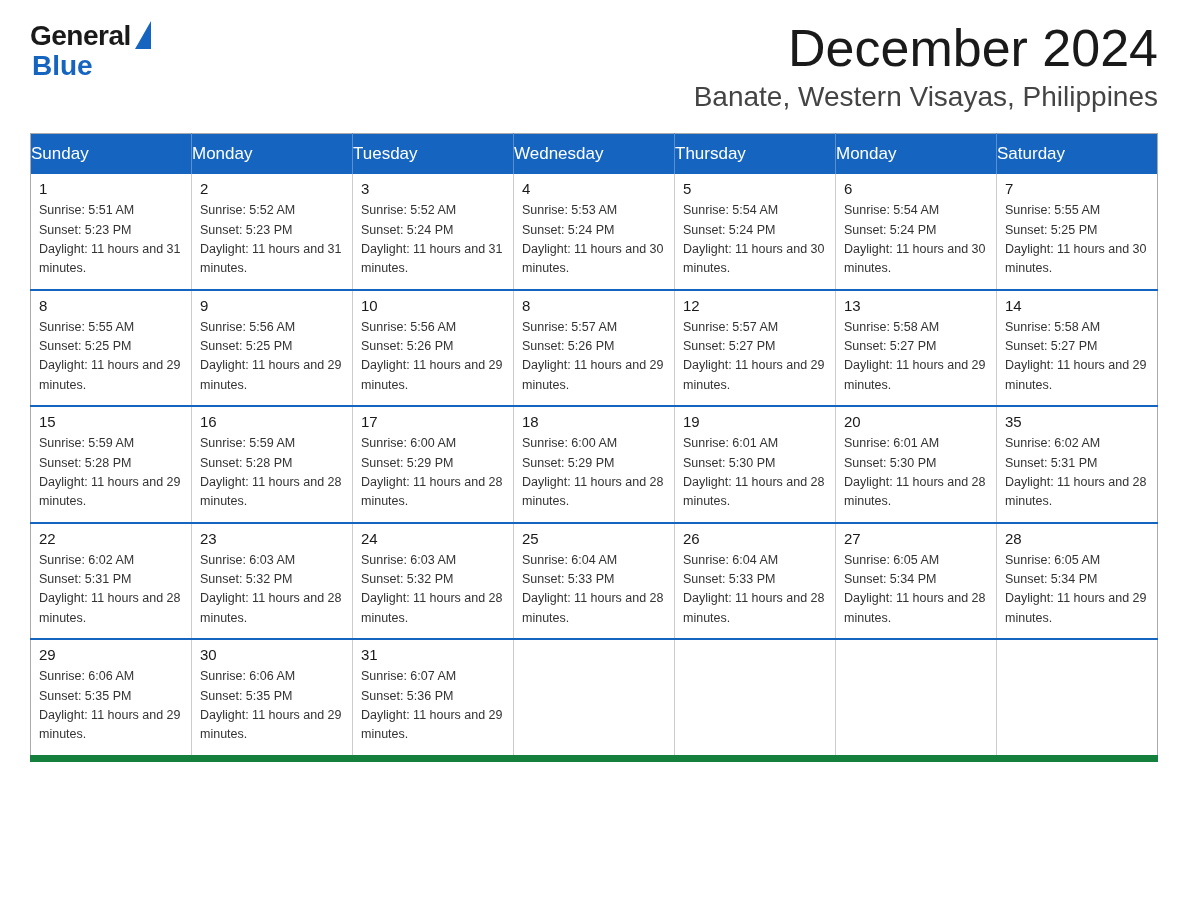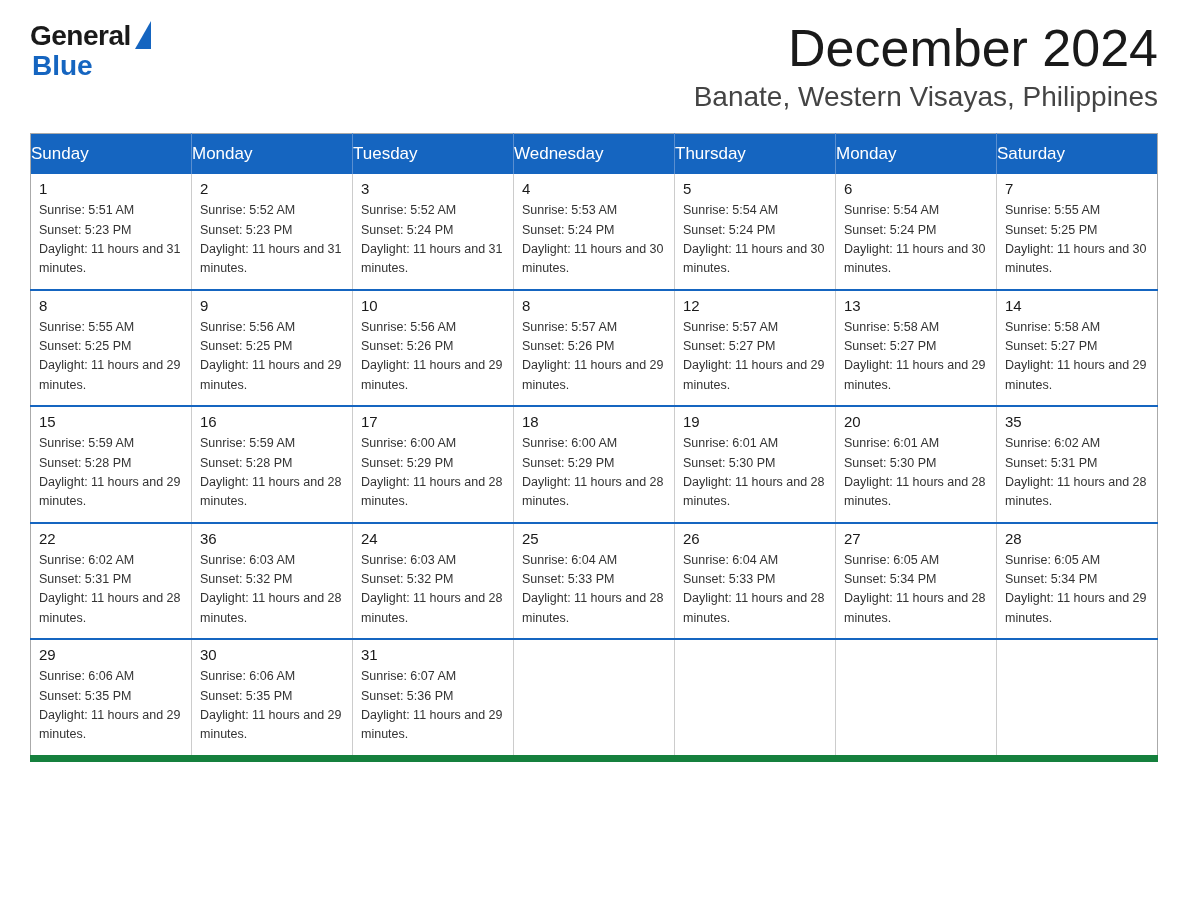--- a/index.html
+++ b/index.html
@@ -229,21 +229,21 @@
           <span class="day-number">35</span>
           <div class="day-info">Sunrise: 6:02 AM<br>Sunset: 5:31 PM<br>Daylight: 11 hours and 28 minutes.</div>
         </td>
       </tr>
       <tr>
         <td>
           <span class="day-number">22</span>
           <div class="day-info">Sunrise: 6:02 AM<br>Sunset: 5:31 PM<br>Daylight: 11 hours and 28 minutes.</div>
         </td>
         <td>
-          <span class="day-number">36</span>
+          <span class="day-number">23</span>
           <div class="day-info">Sunrise: 6:03 AM<br>Sunset: 5:32 PM<br>Daylight: 11 hours and 28 minutes.</div>
         </td>
         <td>
           <span class="day-number">24</span>
           <div class="day-info">Sunrise: 6:03 AM<br>Sunset: 5:32 PM<br>Daylight: 11 hours and 28 minutes.</div>
         </td>
         <td>
           <span class="day-number">25</span>
           <div class="day-info">Sunrise: 6:04 AM<br>Sunset: 5:33 PM<br>Daylight: 11 hours and 28 minutes.</div>
         </td>

